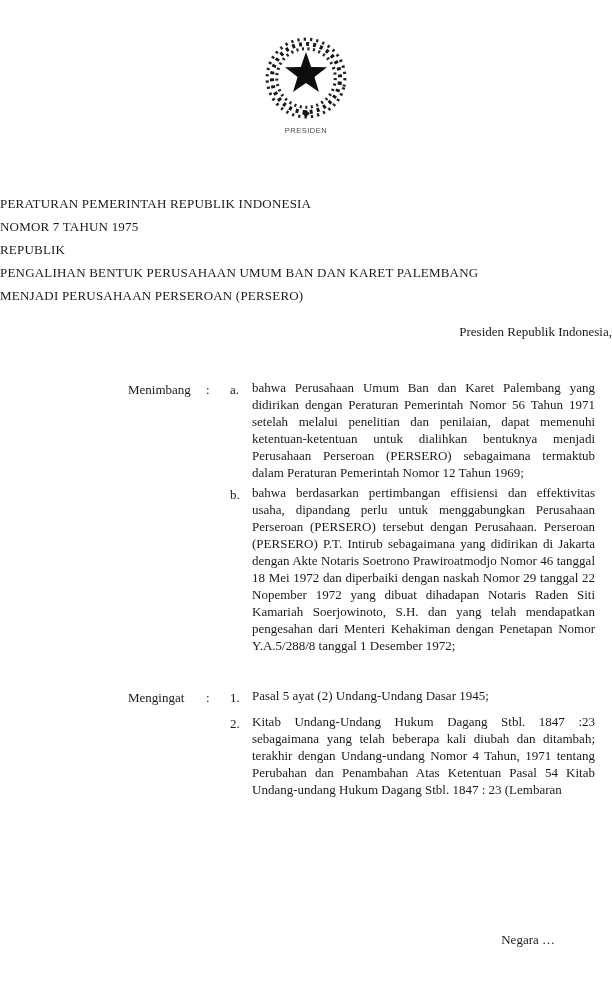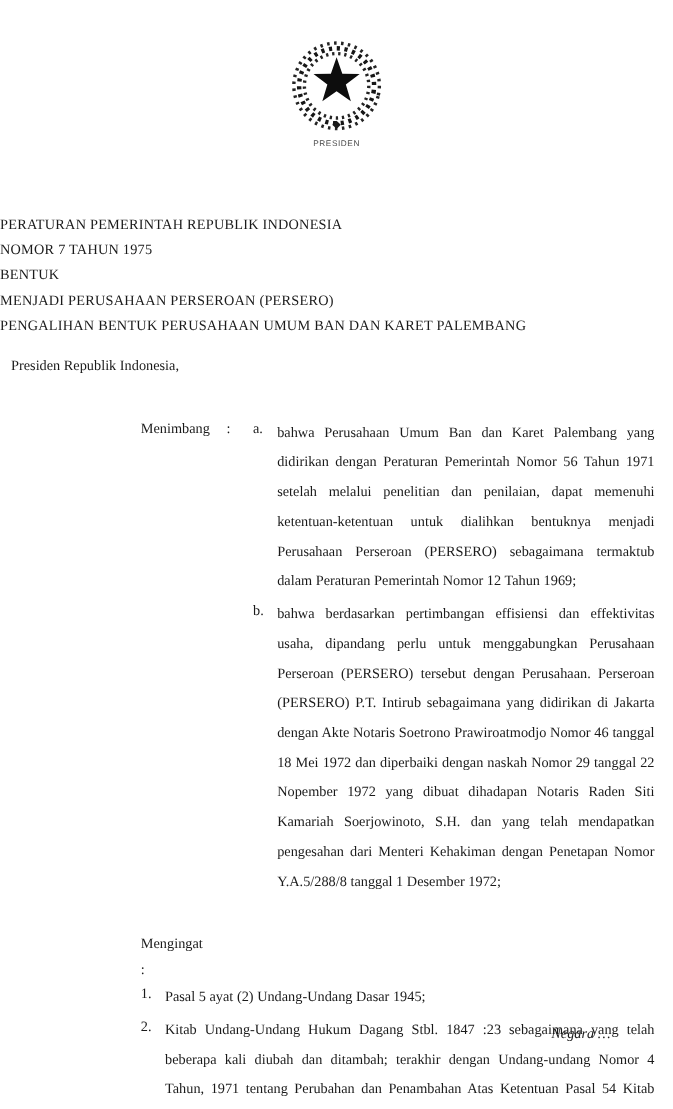--- a/index.html
+++ b/index.html
@@ -33,49 +33,48 @@
   .title-block {
     position: absolute;
     top: 192px; left: 0; right: 0;
     text-align: left;
     line-height: 23px;
     letter-spacing: 0.2px;
   }
   .preamble {
     position: absolute;
     top: 324px; left: 0; right: 0;
-    text-align: left;
+    text-align: right;
     margin-left: 10px;
   }
   .sections {
     position: absolute;
     top: 379px;
     left: 88px;
     width: 467px;
     margin-left: 40px;
   }
   .section { display: flex; align-items: flex-start; }
-  .section + .section { margin-top: 33px; flex-direction: column; }
+  .section + .section { margin-top: 33px; }
   .sec-label { width: 78px; line-height: 22.5px; }
   .sec-colon { width: 24px; line-height: 22.5px; }
   .sec-items { flex: 1; min-width: 0; }
   .item { display: flex; align-items: flex-start; }
   .item + .item { margin-top: 3px; }
   .item-marker { width: 22px; line-height: 22.5px; flex: 0 0 22px; }
   .item-text {
     flex: 1;
     min-width: 0;
     text-align: justify;
-    line-height: 27px;
+    line-height: 17px;
   }
   .catchword {
     position: absolute;
     top: 932px;
     right: 57px;
-    font-style: italic;
   }
 </style>
 </head>
 <body>
 
 <div class="page">
 
   <div class="logo">
     <svg width="96" height="96" viewBox="0 0 100 100">
       <circle cx="50" cy="50" r="30.5" fill="none" stroke="#242424" stroke-width="3.2" stroke-dasharray="2.2 3.6"></circle>
@@ -86,23 +85,23 @@
     </svg>
   </div>
 
   <div class="letterhead">
     <div>PRESIDEN</div>
   </div>
 
   <div class="title-block">
     <div>PERATURAN PEMERINTAH REPUBLIK INDONESIA</div>
     <div>NOMOR 7 TAHUN 1975</div>
-    <div>BENTUK</div>
+    <div>REPUBLIK</div>
+    <div>PENGALIHAN BENTUK PERUSAHAAN UMUM BAN DAN KARET PALEMBANG</div>
     <div>MENJADI PERUSAHAAN PERSEROAN (PERSERO)</div>
-    <div>PENGALIHAN BENTUK PERUSAHAAN UMUM BAN DAN KARET PALEMBANG</div>
   </div>
 
   <div class="preamble">Presiden Republik Indonesia,</div>
 
   <div class="sections">
 
     <div class="section">
       <div class="sec-label">Menimbang</div>
       <div class="sec-colon">:</div>
       <div class="sec-items">

